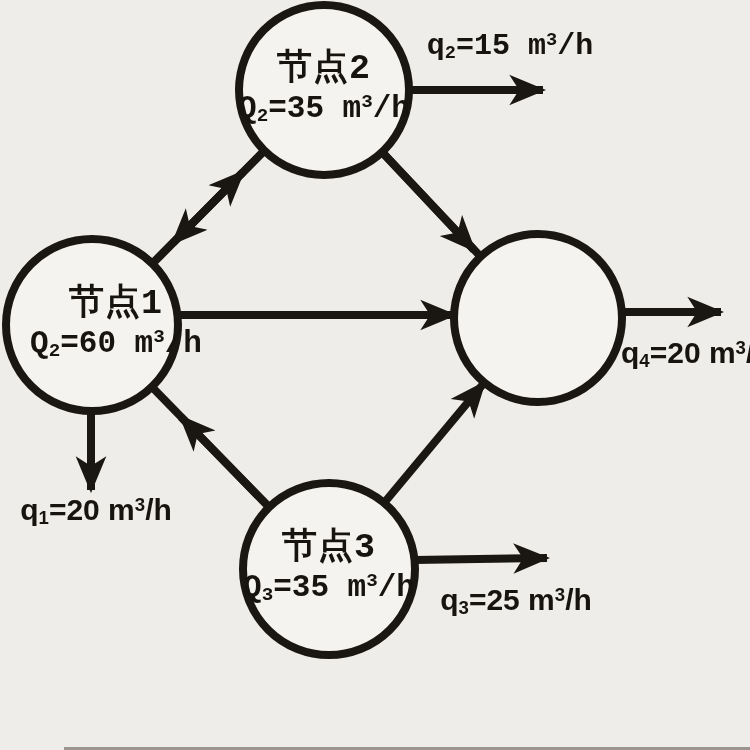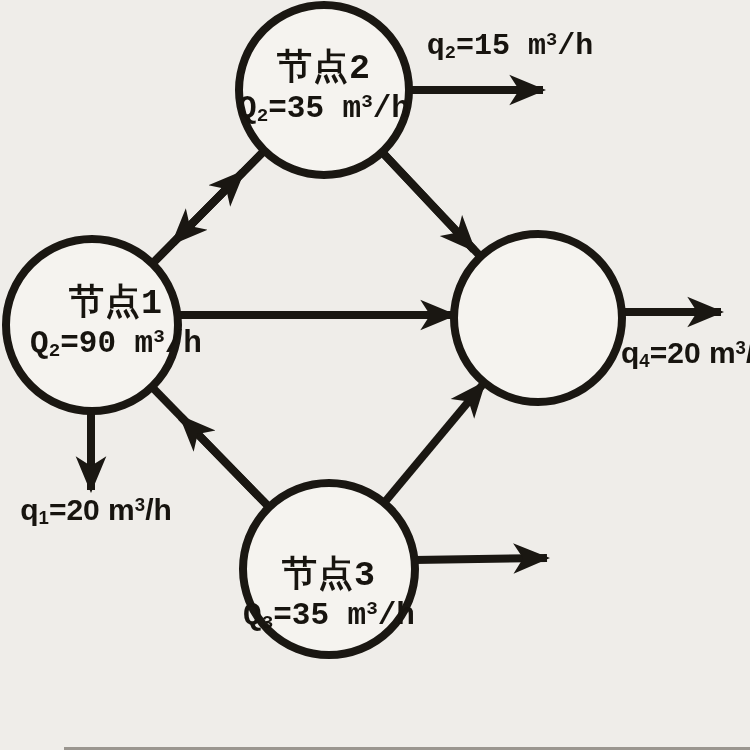--- a/index.html
+++ b/index.html
@@ -53,35 +53,36 @@
     <line class="edge" x1="622" y1="312" x2="721" y2="312" marker-end="url(#arrowhead)"></line>
 
     <circle class="node-circle" cx="92" cy="325" r="86"></circle>
     <circle class="node-circle" cx="324" cy="90" r="85"></circle>
     <circle class="node-circle" cx="329" cy="569" r="86"></circle>
     <circle class="node-circle" cx="538" cy="318" r="84"></circle>
   </svg>
 
   <div class="label node-label" style="left:92px;top:323px;margin-left:24px;">
     <div class="node-title">节点1</div>
-    <div class="node-flow"><span>Q</span><sub>2</sub><span>=90 m</span><sup>3</sup><span>/h</span></div>
+    <div class="node-flow"><span>Q</span><sub>2</sub><span>=60 m</span><sup>3</sup><span>/h</span></div>
   </div>
 
   <div class="label node-label" style="left:324px;top:88px;">
     <div class="node-title">节点2</div>
     <div class="node-flow"><span>Q</span><sub>2</sub><span>=35 m</span><sup>3</sup><span>/h</span></div>
   </div>
 
-  <div class="label node-label" style="left:329px;top:567px;margin-top:28px;">
+  <div class="label node-label" style="left:329px;top:567px;">
     <div class="node-title">节点3</div>
     <div class="node-flow"><span>Q</span><sub>3</sub><span>=35 m</span><sup>3</sup><span>/h</span></div>
   </div>
 
 
   <div class="label demand centered" style="left:510px;top:46px;font-family:Liberation Mono, monospace;"><span>q</span><sub>2</sub><span>=15 m</span><sup>3</sup><span>/h</span></div>
 
   <div class="label demand centered" style="left:96px;top:510px;"><span>q</span><sub>1</sub><span>=20 m</span><sup>3</sup><span>/h</span></div>
 
+  <div class="label demand centered" style="left:516px;top:600px;"><span>q</span><sub>3</sub><span>=25 m</span><sup>3</sup><span>/h</span></div>
 
   <div class="label demand left-anchored" style="left:621px;top:353px;"><span>q</span><sub>4</sub><span>=20 m</span><sup>3</sup><span>/h</span></div>
 
   <div class="bottom-line"></div>
 </div>
 
 </body></html>

